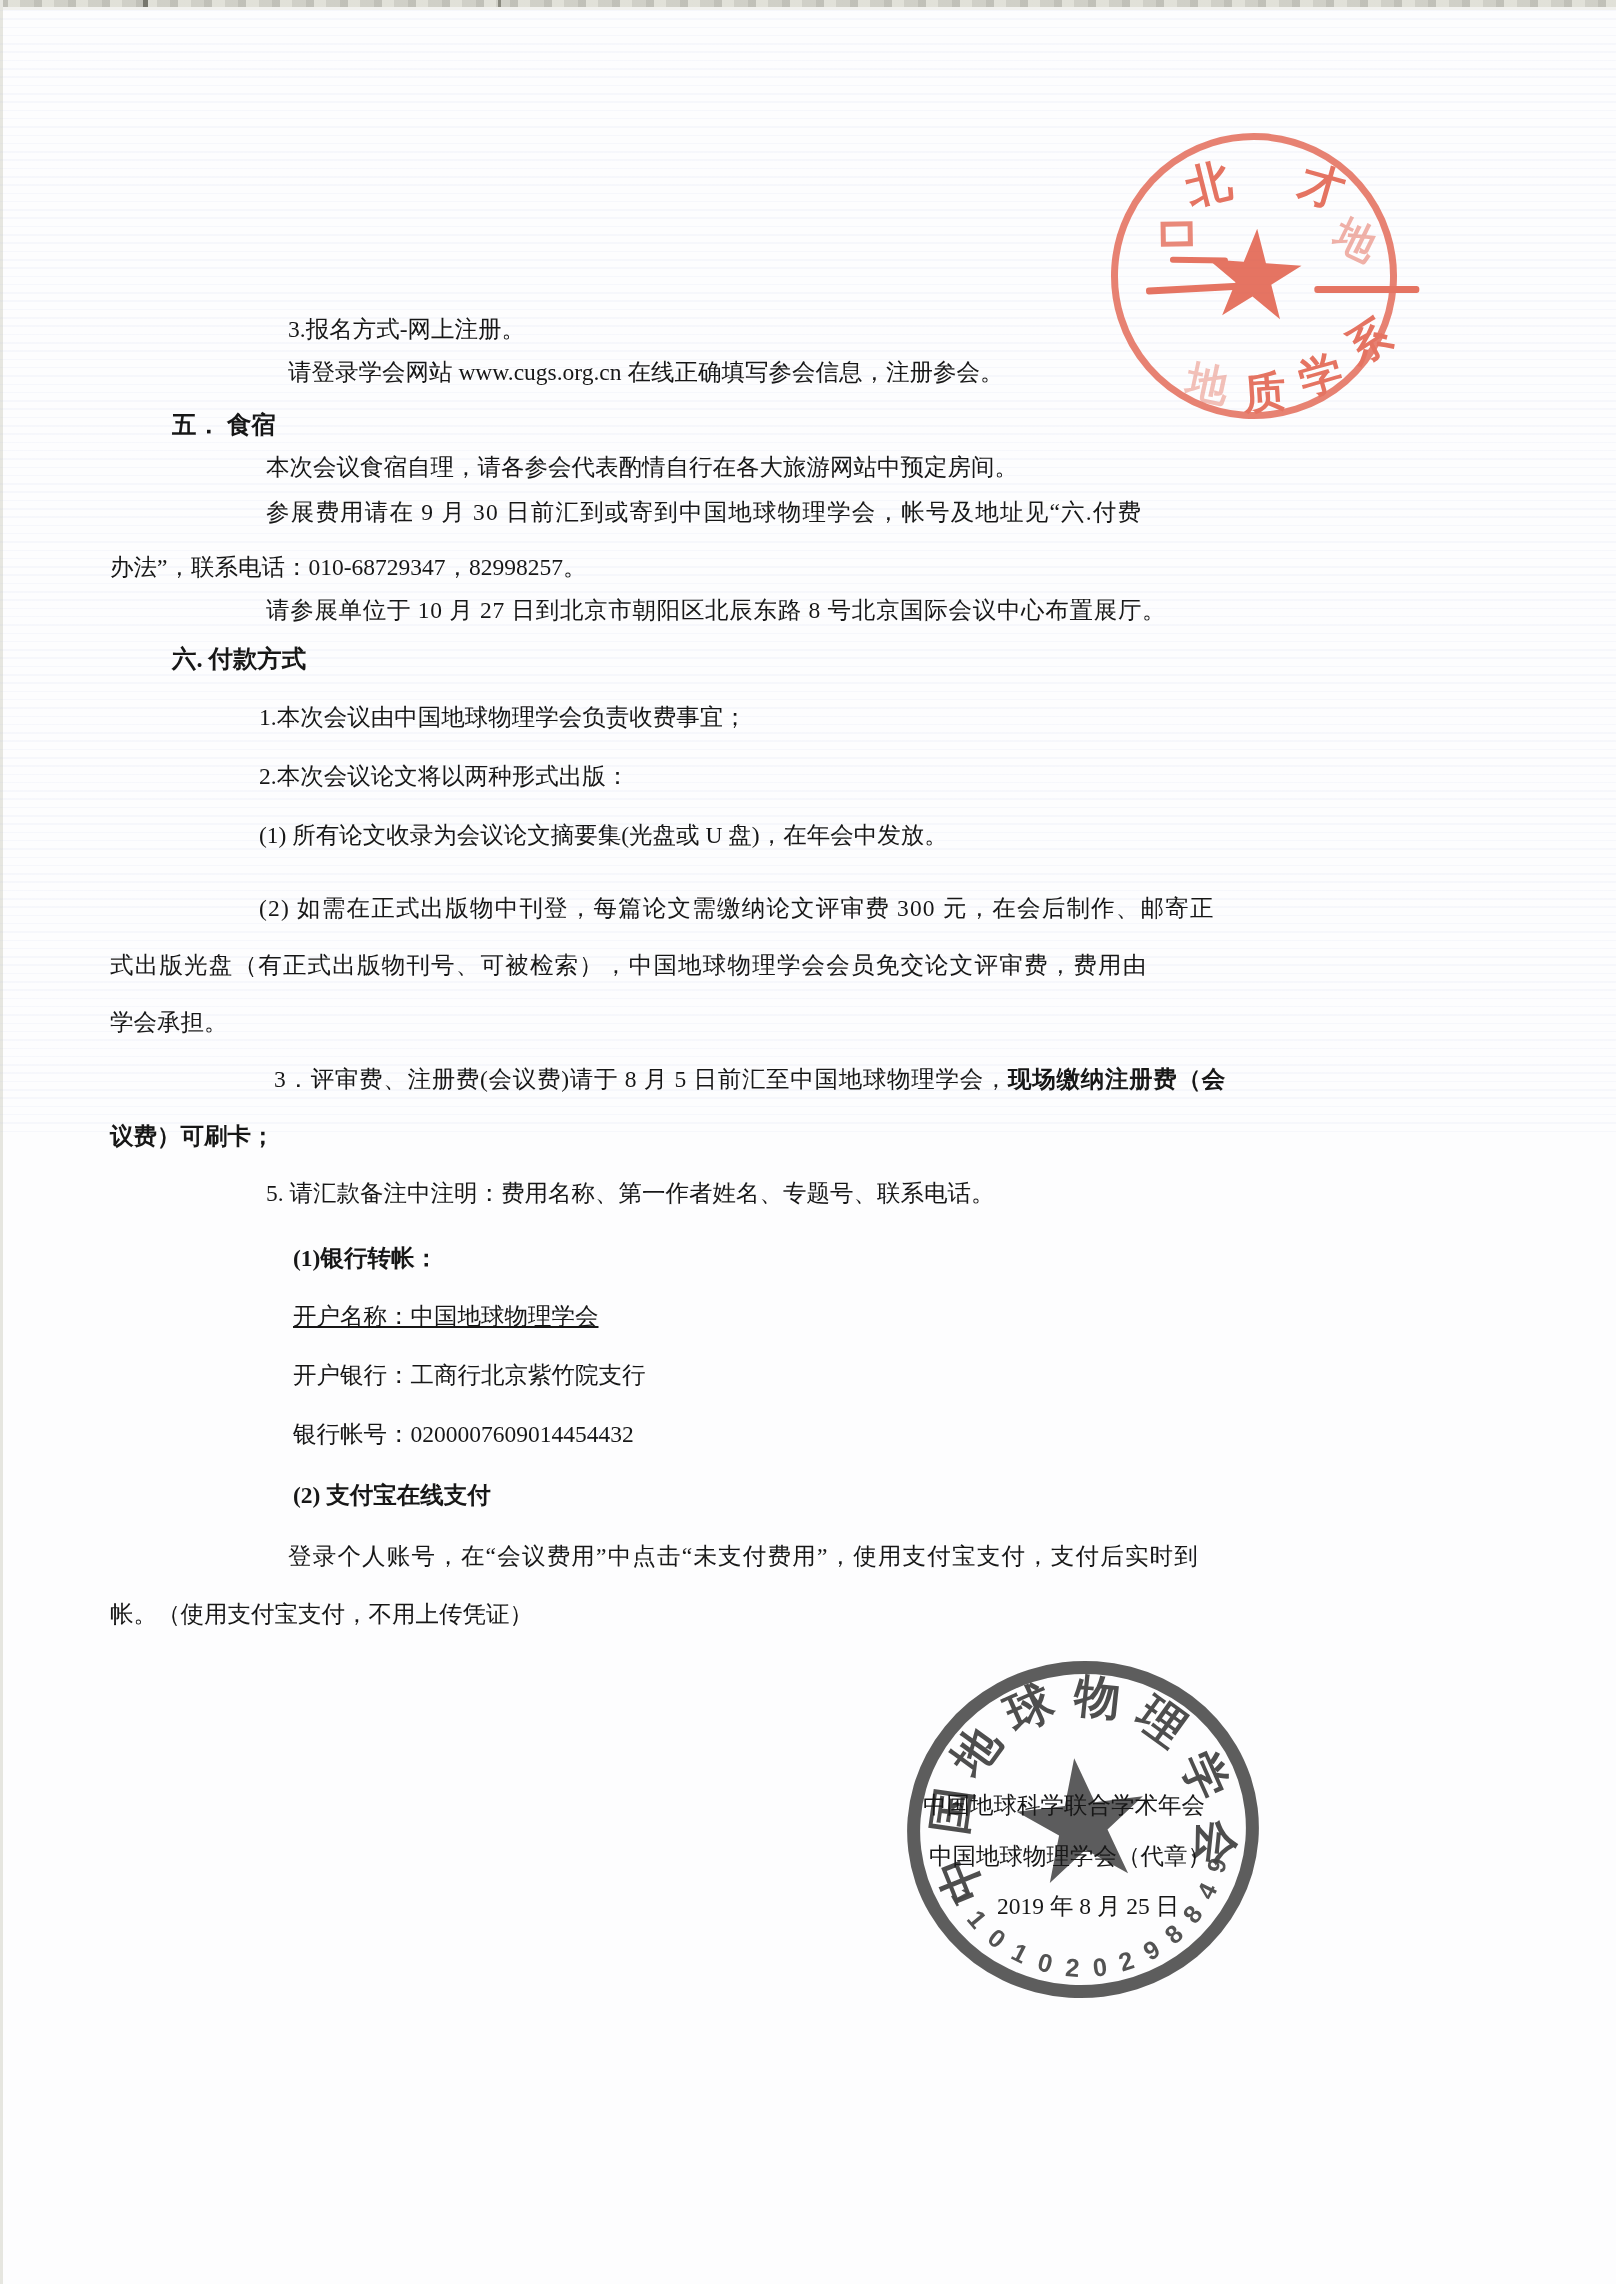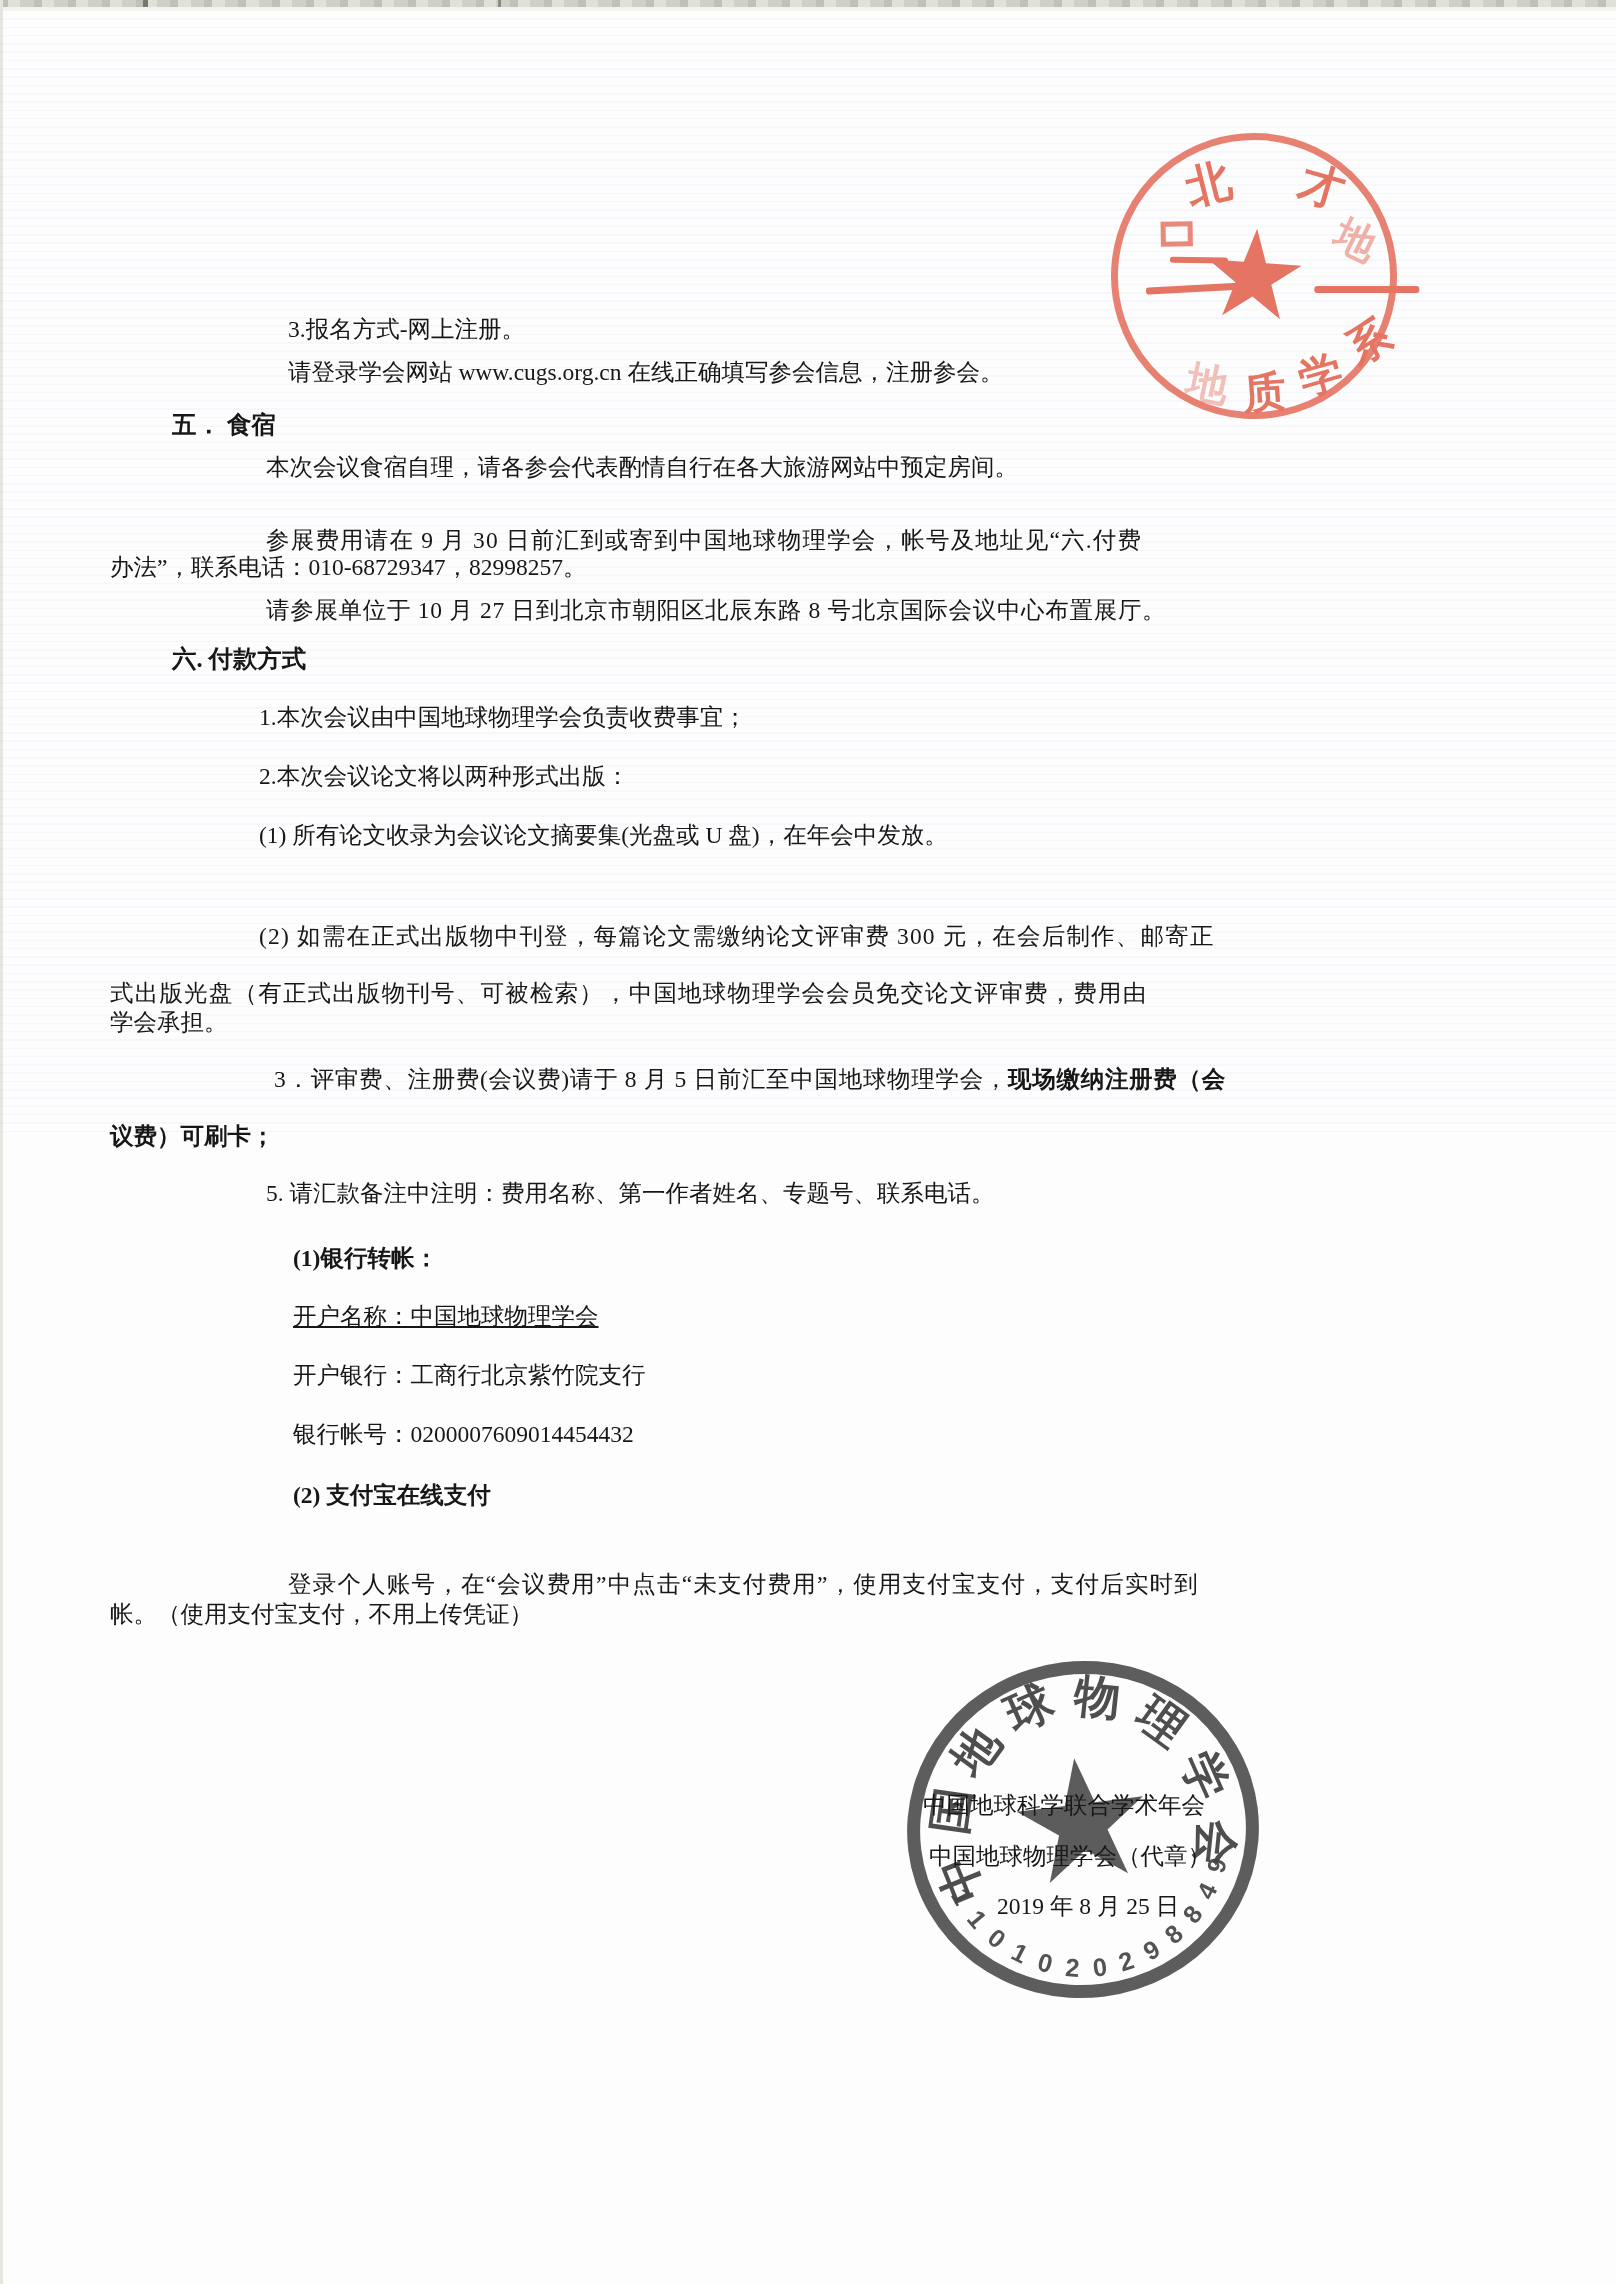--- a/index.html
+++ b/index.html
@@ -18,21 +18,21 @@
   .top-notch{position:absolute;left:143px;top:0;width:4.9px;height:7.3px;background:#77776d;}
   .top-notch2{position:absolute;left:498px;top:0;width:2.9px;height:7.3px;background:#8a8a80;}
   .left-edge{position:absolute;left:0;top:0;width:2.9px;height:100%;background:#e6e6e0;}
   .band-overlay{position:absolute;left:0;top:9.8px;width:100%;height:1124px;pointer-events:none;
     background:repeating-linear-gradient(180deg,rgba(185,195,228,0.10) 0 1.5px,rgba(255,255,255,0) 1.5px 8.3px);}
   
   .ln{position:absolute;font-size:23.5px;line-height:32px;white-space:nowrap;
       font-family:"Liberation Serif","DejaVu Serif",serif;color:#171717;}
   .b{font-weight:bold;}
   .sp1{letter-spacing:0.7px;}
-  .sp2{letter-spacing:1.2px;margin-top:28px;}
+  .sp2{letter-spacing:1.2px;}
   .hd{font-size:24.4px;font-weight:bold;}
   
   .rstamp{position:absolute;left:1111px;top:133px;width:286px;height:286px;
     transform:rotate(4deg);opacity:.82;pointer-events:none;}
   .rring{position:absolute;left:0;top:0;width:100%;height:100%;
     border:7.8px solid #e05741;border-radius:50%;box-sizing:border-box;opacity:.9;}
   .rchar{position:absolute;color:#e05741;font-weight:bold;
     font-family:"Liberation Serif","DejaVu Serif",serif;}
   .rstar{position:absolute;left:82px;top:82px;width:122px;height:122px;
     font-size:122px;line-height:122px;color:#e05741;text-align:center;}

